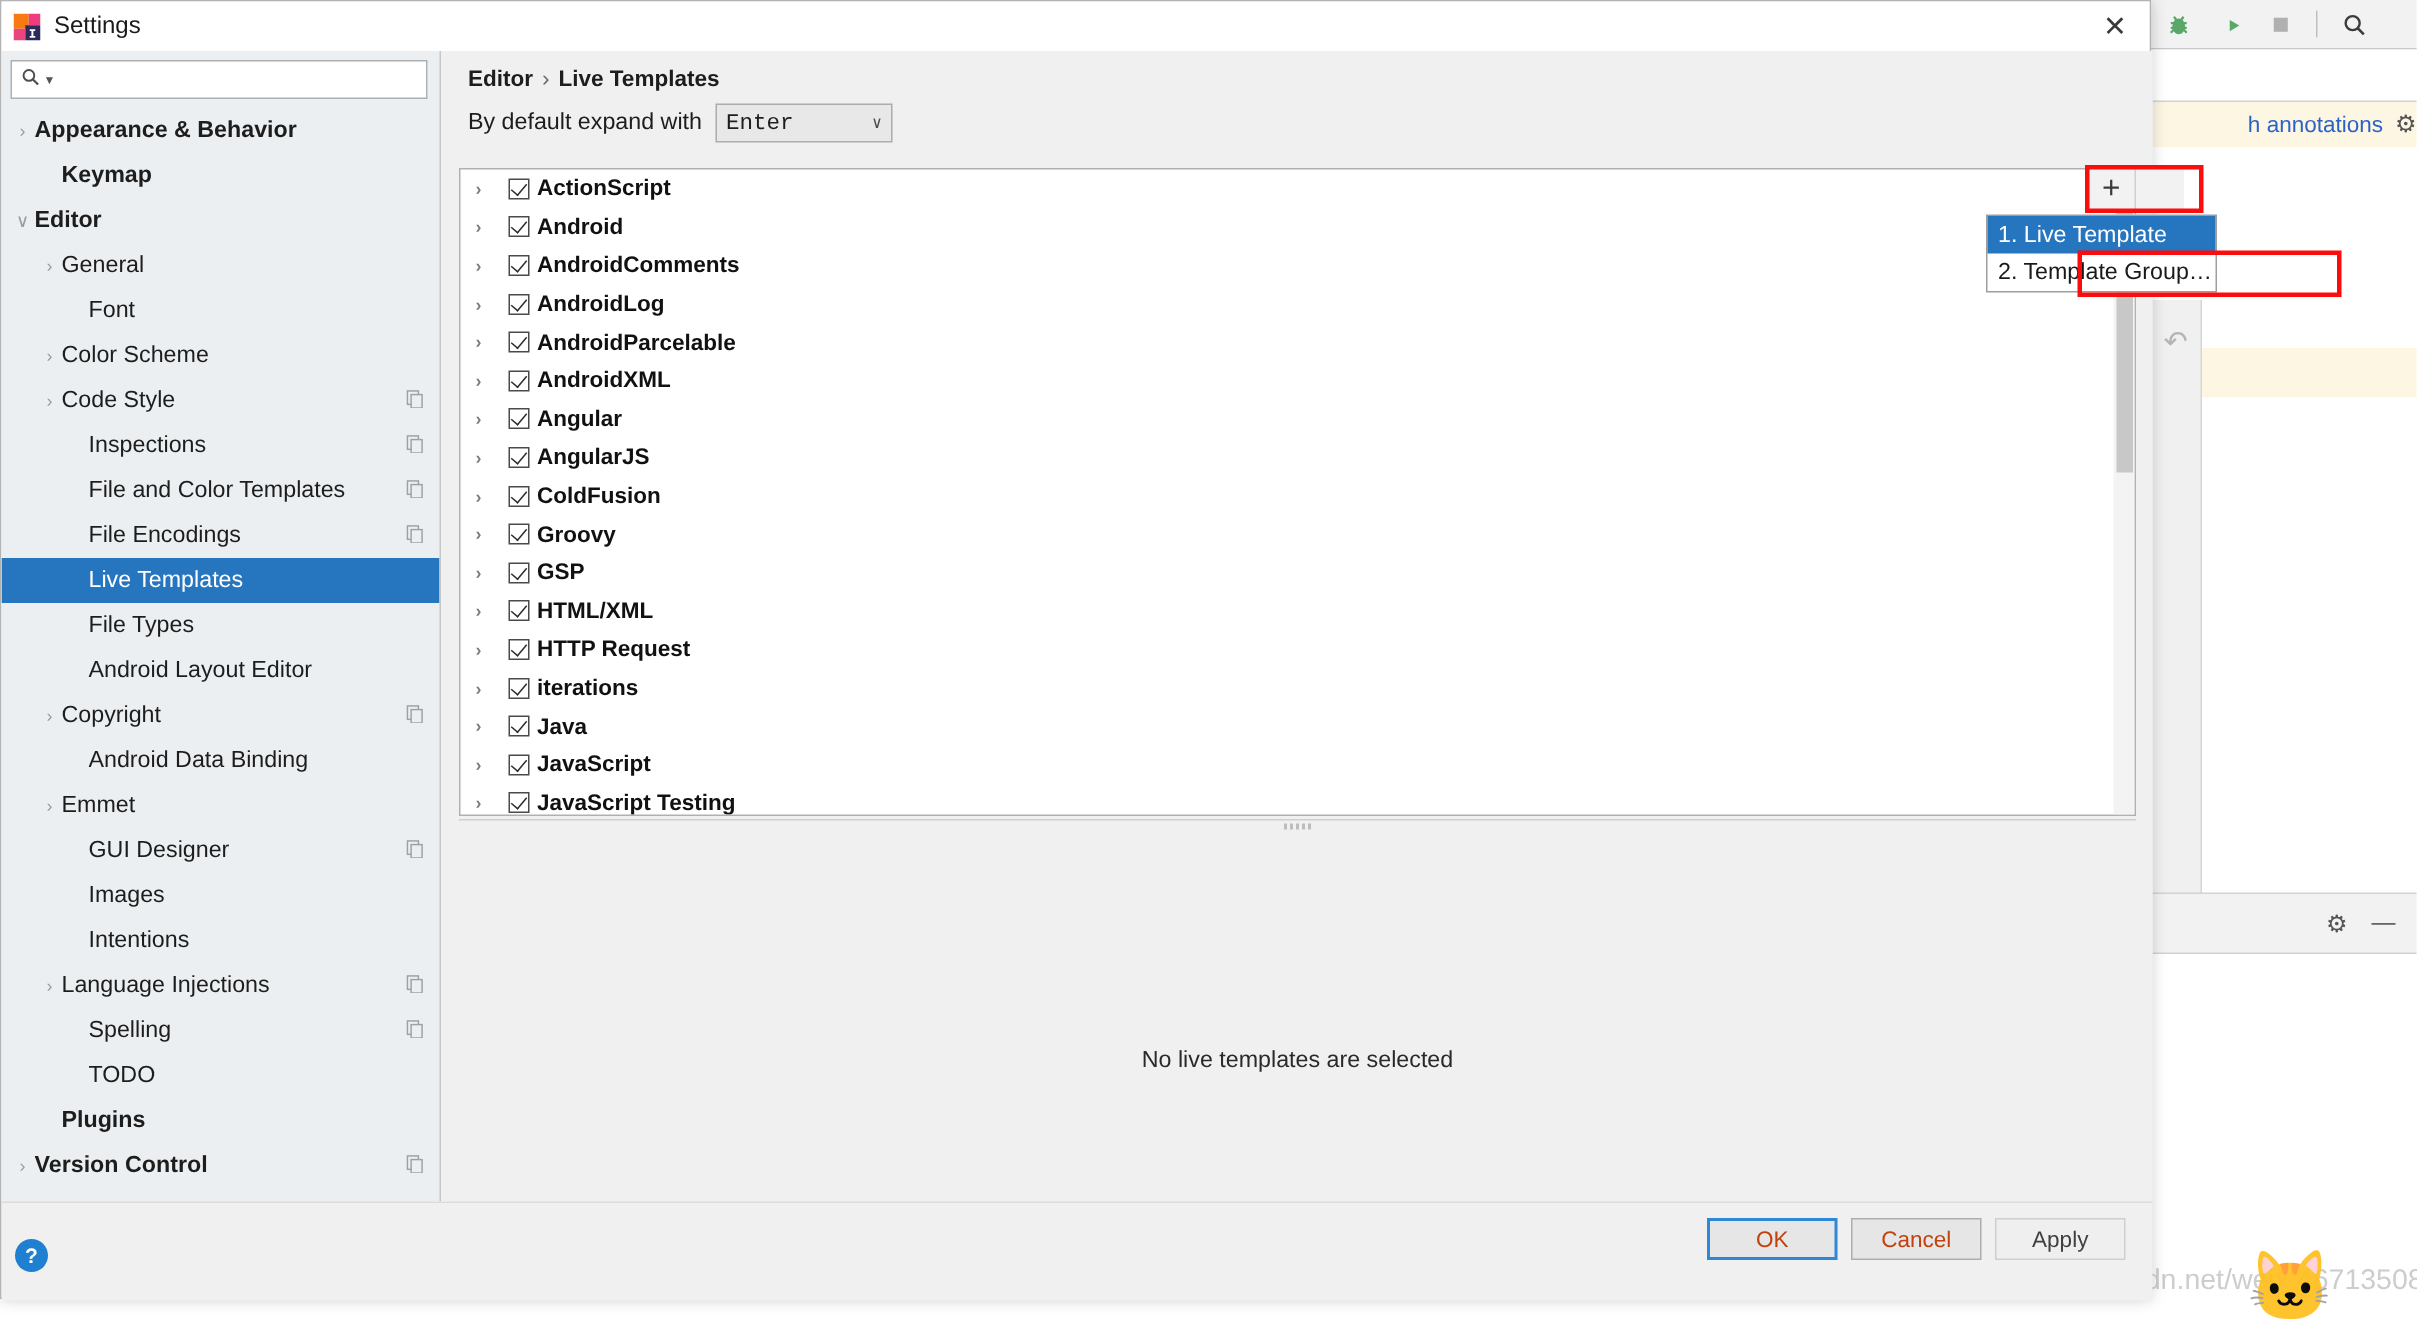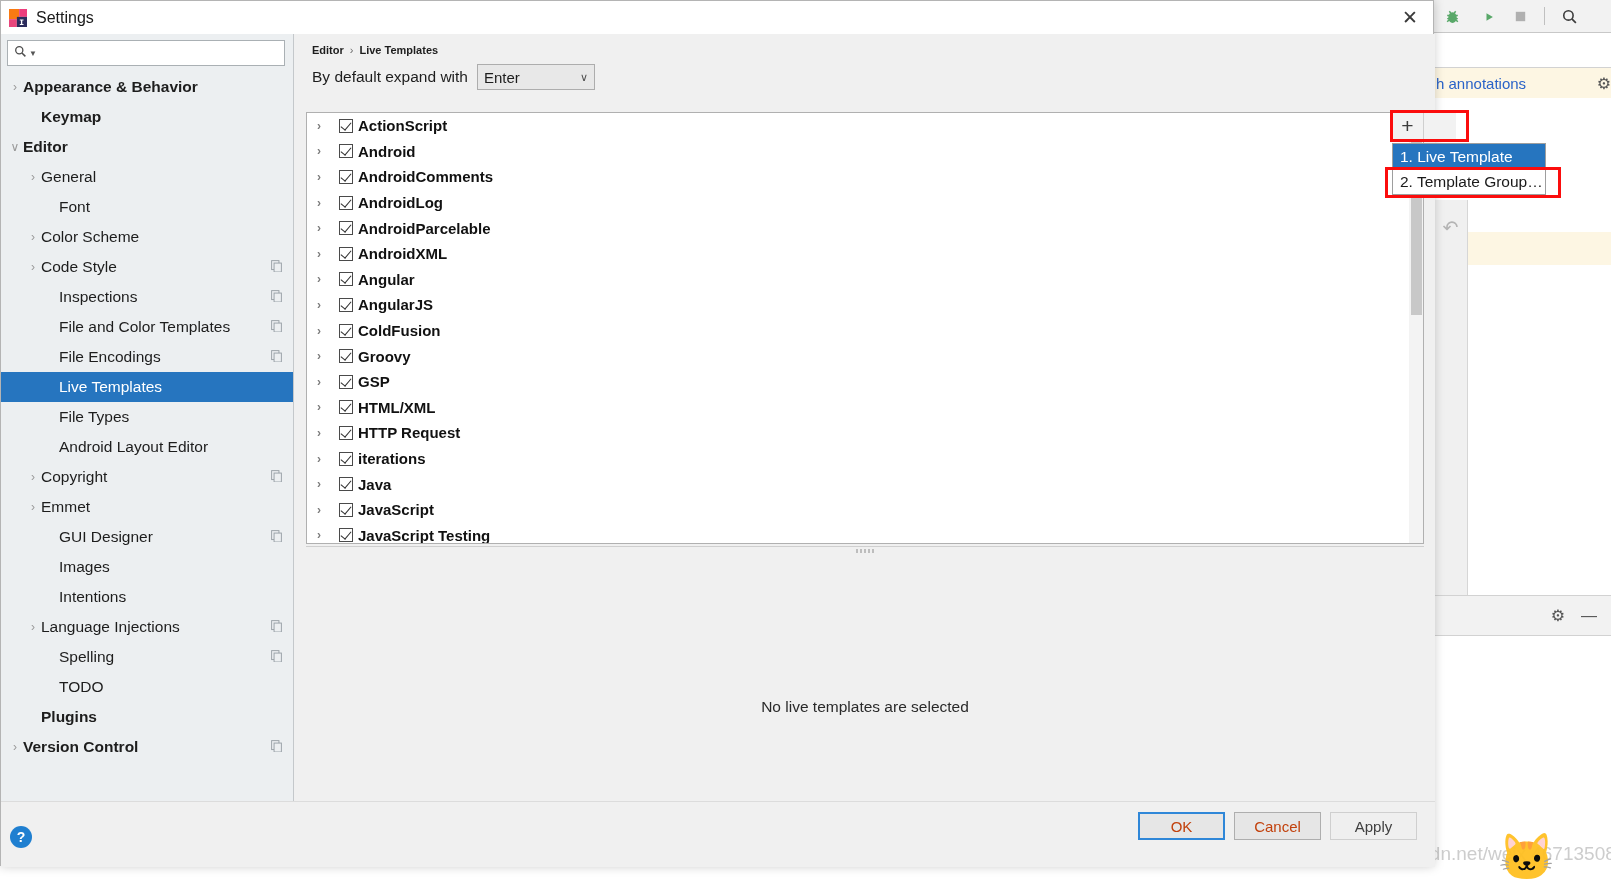--- a/index.html
+++ b/index.html
@@ -24,21 +24,21 @@
   .ide-ic { width: 20px; height: 20px; display: inline-flex; align-items: center; justify-content: center; }
   .ide-divider-v { width: 1px; height: 18px; background: #c0c0c0; }
 
   .ide-editor-strip {
     position: absolute; left: 1432px; top: 33px; width: 179px; height: 35px;
     background: #ffffff; border-bottom: 1px solid #d2d2d2;
   }
   .ide-annot-bar {
     position: absolute; left: 1432px; top: 68px; width: 179px; height: 30px;
     background: #fdf6e3;
-    display: flex; align-items: center; justify-content: space-between; gap: 8px;
+    display: flex; align-items: center; justify-content: flex-end; gap: 8px;
     padding-left: 4px;
     color: #2a63c8; font-size: 15px; white-space: nowrap;
   }
   .ide-annot-bar .gear { color: #555; font-size: 16px; }
   .ide-white-1 { position: absolute; left: 1432px; top: 98px; width: 179px; height: 114px; background: #ffffff; }
   .ide-annot-bar-2 { position: absolute; left: 1432px; top: 232px; width: 179px; height: 33px; background: #fdf6e3; }
   .ide-white-2 { position: absolute; left: 1432px; top: 265px; width: 179px; height: 330px; background: #ffffff; }
   .ide-panel-sep { position: absolute; left: 1432px; top: 595px; width: 179px; height: 1px; background: #d2d2d2; }
   .ide-toolwin-head {
     position: absolute; left: 1432px; top: 596px; width: 179px; height: 40px;
@@ -116,30 +116,31 @@
   .tree-row.sel .tree-arrow { color: #e6eef7; }
   .tree-label { flex: 1 1 auto; overflow: hidden; text-overflow: ellipsis; }
   .tree-row.bold .tree-label { font-weight: bold; }
   .copy-badge { color: #9aa2a8; font-size: 13px; flex: 0 0 auto; }
 
   
   #right-pane {
     position: absolute; left: 293px; top: 0; width: 1141px; height: 767px;
     background: #f0f0f0;
   }
-  .crumbs { padding: 10px 0 0 18px; font-size: 11px; font-weight: bold; color: #1d1d1d; }
+  .crumbs { padding: 10px 0 0 18px; font-size: 15px; font-weight: bold; color: #1d1d1d; }
   .crumb-sep { color: #6b6b6b; font-weight: normal; margin: 0 6px; }
   .expand-row {
     display: flex; align-items: center; gap: 9px;
     padding: 8px 4px 0 18px; font-size: 15.5px; color: #1d1d1d;
   }
   .combo {
     width: 118px; height: 26px; background: #e8e8e8; border: 1px solid #adadad;
     display: flex; align-items: center; padding: 0 6px; font-size: 15px; color: #1d1d1d;
     cursor: pointer;
+    font-family: Liberation Mono, monospace;
   }
   .combo .combo-val { flex: 1; }
   .combo .combo-arrow { font-size: 11px; color: #4d4d4d; }
 
   
   #tpl-list-wrap {
     position: absolute; left: 12px; top: 78px; width: 1118px; height: 432px;
     background: #ffffff; border: 1px solid #b0b0b0;
     overflow: hidden;
   }
@@ -205,21 +206,21 @@
     position: absolute; left: 1392px; top: 112px; width: 32px; height: 28px;
     background: #f2f2f2; border-right: 1px solid #cfcfcf;
     display: flex; align-items: center; justify-content: center;
     font-size: 21px; color: #3c3c3c; cursor: pointer; z-index: 40;
   }
   #add-button-strip {
     position: absolute; left: 1424px; top: 112px; width: 32px; height: 28px;
     background: #f2f2f2; z-index: 39;
   }
   #popup-menu {
-    position: absolute; left: 1392px; top: 143px; width: 154px;
+    position: absolute; left: 1324px; top: 143px; width: 154px;
     background: #ffffff; border: 1px solid #9e9e9e; z-index: 45;
   }
   .menu-item {
     height: 25px; display: flex; align-items: center; padding-left: 7px;
     font-size: 15.5px; color: #1a1a1a; cursor: pointer; white-space: nowrap;
   }
   .menu-item.sel { background: #2675bf; color: #ffffff; }
 
   
   .annot {
@@ -396,20 +397,24 @@
           </div>
           <div class="tree-row">
             <span class="tree-arrow" style="margin-left: 24px;">›</span>
             <span class="tree-label">Copyright</span>
             <span class="copy-badge"><svg width="13" height="13" viewBox="0 0 16 16">
                 <rect x="2" y="2" width="9" height="11" stroke="#9aa2a8" stroke-width="1.2" fill="none"></rect>
                 <rect x="5" y="5" width="9" height="11" stroke="#9aa2a8" stroke-width="1.2" fill="#eceff1"></rect>
               </svg></span>
           </div>
           <div class="tree-row">
+            <span class="tree-arrow" style="margin-left: 42px;"></span>
+            <span class="tree-label">Android Data Binding</span>
+          </div>
+          <div class="tree-row">
             <span class="tree-arrow" style="margin-left: 24px;">›</span>
             <span class="tree-label">Emmet</span>
           </div>
           <div class="tree-row">
             <span class="tree-arrow" style="margin-left: 42px;"></span>
             <span class="tree-label">GUI Designer</span>
             <span class="copy-badge"><svg width="13" height="13" viewBox="0 0 16 16">
                 <rect x="2" y="2" width="9" height="11" stroke="#9aa2a8" stroke-width="1.2" fill="none"></rect>
                 <rect x="5" y="5" width="9" height="11" stroke="#9aa2a8" stroke-width="1.2" fill="#eceff1"></rect>
               </svg></span>

